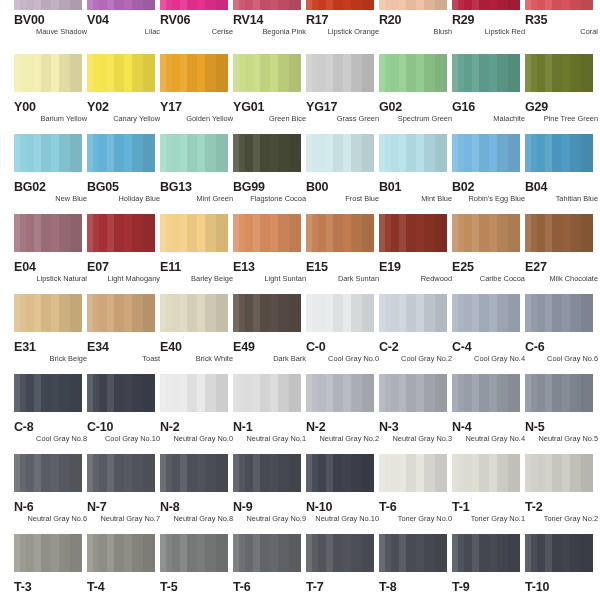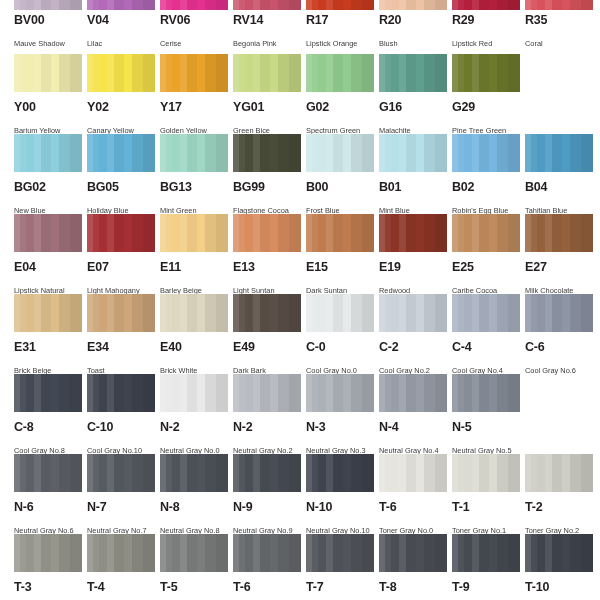--- a/index.html
+++ b/index.html
@@ -79,23 +79,24 @@
     letter-spacing: -0.2px;
     margin-top: 9px;
     line-height: 1;
     white-space: nowrap;
   }
 
   .swatch-name {
     font-size: 7.4px;
     font-weight: normal;
     color: #3a3a3a;
-    margin-top: 13px;
+    margin-top: 1px;
     line-height: 1;
     white-space: nowrap;
+    text-align: right;
   }
 
   
   .row-clipped-top {
     height: 68px;
     margin-top: -14px;
   }
   .row-clipped-top .swatch-chip { height: 24px; }
   .row-clipped-top .swatch-code { margin-top: 4px; }
 </style>
@@ -161,20 +162,25 @@
           <div class="swatch-chip" style="background-color: rgb(233, 163, 40);"></div>
           <div class="swatch-code">Y17</div>
           <div class="swatch-name">Golden Yellow</div>
         </div>
         <div class="swatch-cell">
           <div class="swatch-chip" style="background-color: rgb(200, 218, 133);"></div>
           <div class="swatch-code">YG01</div>
           <div class="swatch-name">Green Bice</div>
         </div>
         <div class="swatch-cell">
+          <div class="swatch-chip"></div>
+          <div class="swatch-code">YG17</div>
+          <div class="swatch-name">Grass Green</div>
+        </div>
+        <div class="swatch-cell">
           <div class="swatch-chip" style="background-color: rgb(146, 204, 142);"></div>
           <div class="swatch-code">G02</div>
           <div class="swatch-name">Spectrum Green</div>
         </div>
         <div class="swatch-cell">
           <div class="swatch-chip" style="background-color: rgb(95, 159, 141);"></div>
           <div class="swatch-code">G16</div>
           <div class="swatch-name">Malachite</div>
         </div>
         <div class="swatch-cell">
@@ -319,20 +325,25 @@
           <div class="swatch-chip" style="background-color: rgb(62, 67, 78);"></div>
           <div class="swatch-code">C-10</div>
           <div class="swatch-name">Cool Gray No.10</div>
         </div>
         <div class="swatch-cell">
           <div class="swatch-chip" style="background-color: rgb(233, 233, 233);"></div>
           <div class="swatch-code">N-2</div>
           <div class="swatch-name">Neutral Gray No.0</div>
         </div>
         <div class="swatch-cell">
+          <div class="swatch-chip" style="background-color: rgb(220, 220, 221);"></div>
+          <div class="swatch-code">N-1</div>
+          <div class="swatch-name">Neutral Gray No.1</div>
+        </div>
+        <div class="swatch-cell">
           <div class="swatch-chip" style="background-color: rgb(184, 188, 194);"></div>
           <div class="swatch-code">N-2</div>
           <div class="swatch-name">Neutral Gray No.2</div>
         </div>
         <div class="swatch-cell">
           <div class="swatch-chip" style="background-color: rgb(172, 177, 184);"></div>
           <div class="swatch-code">N-3</div>
           <div class="swatch-name">Neutral Gray No.3</div>
         </div>
         <div class="swatch-cell">

